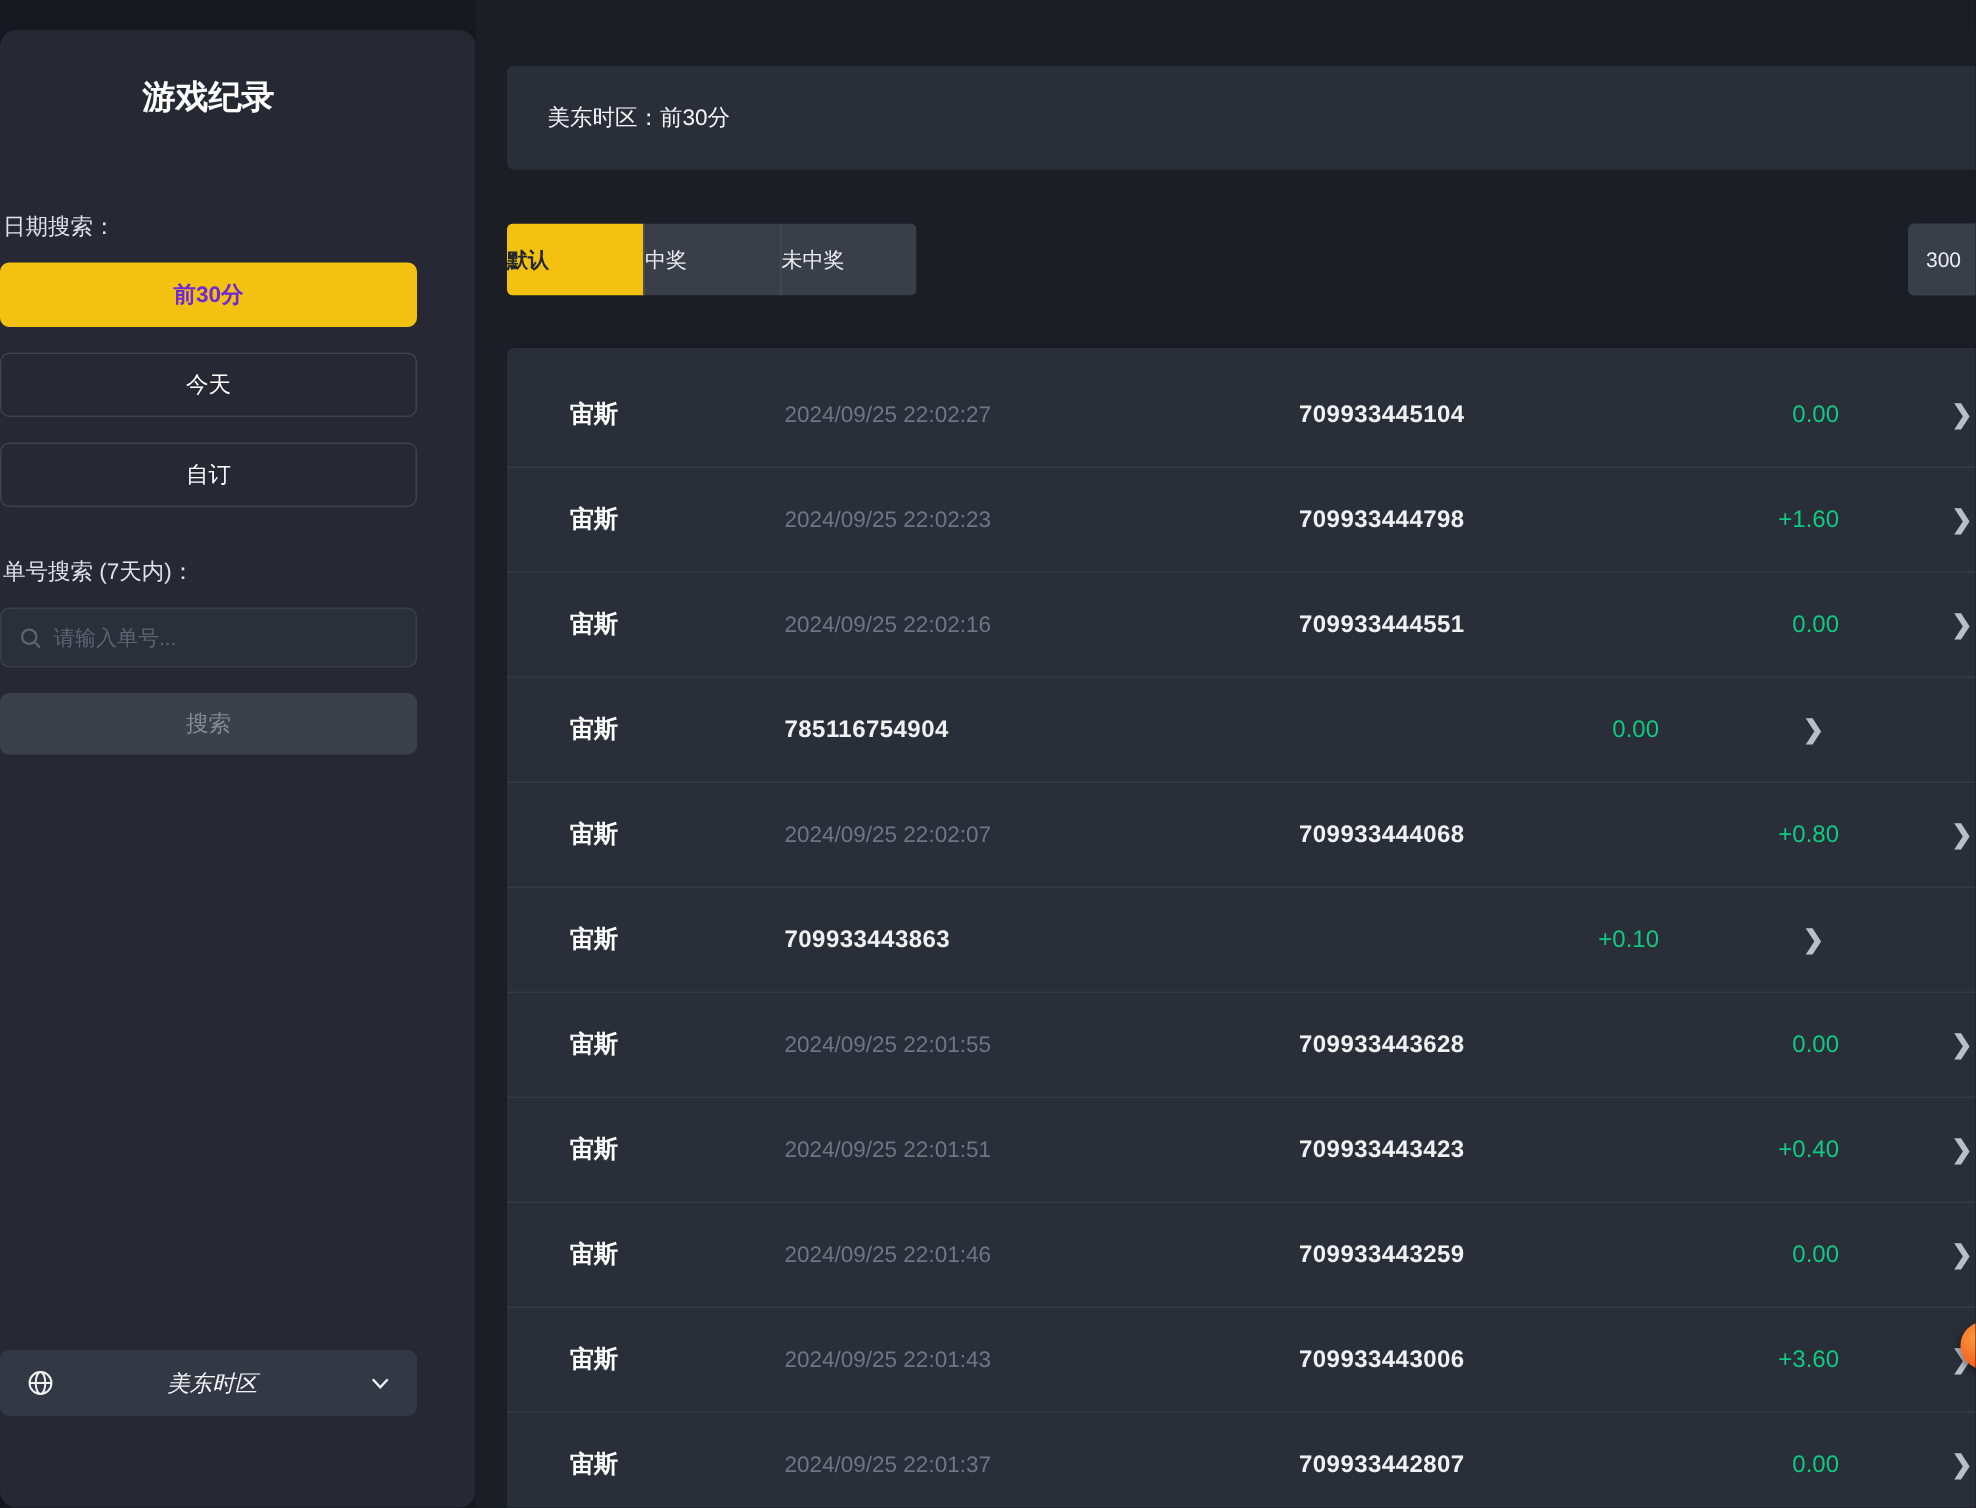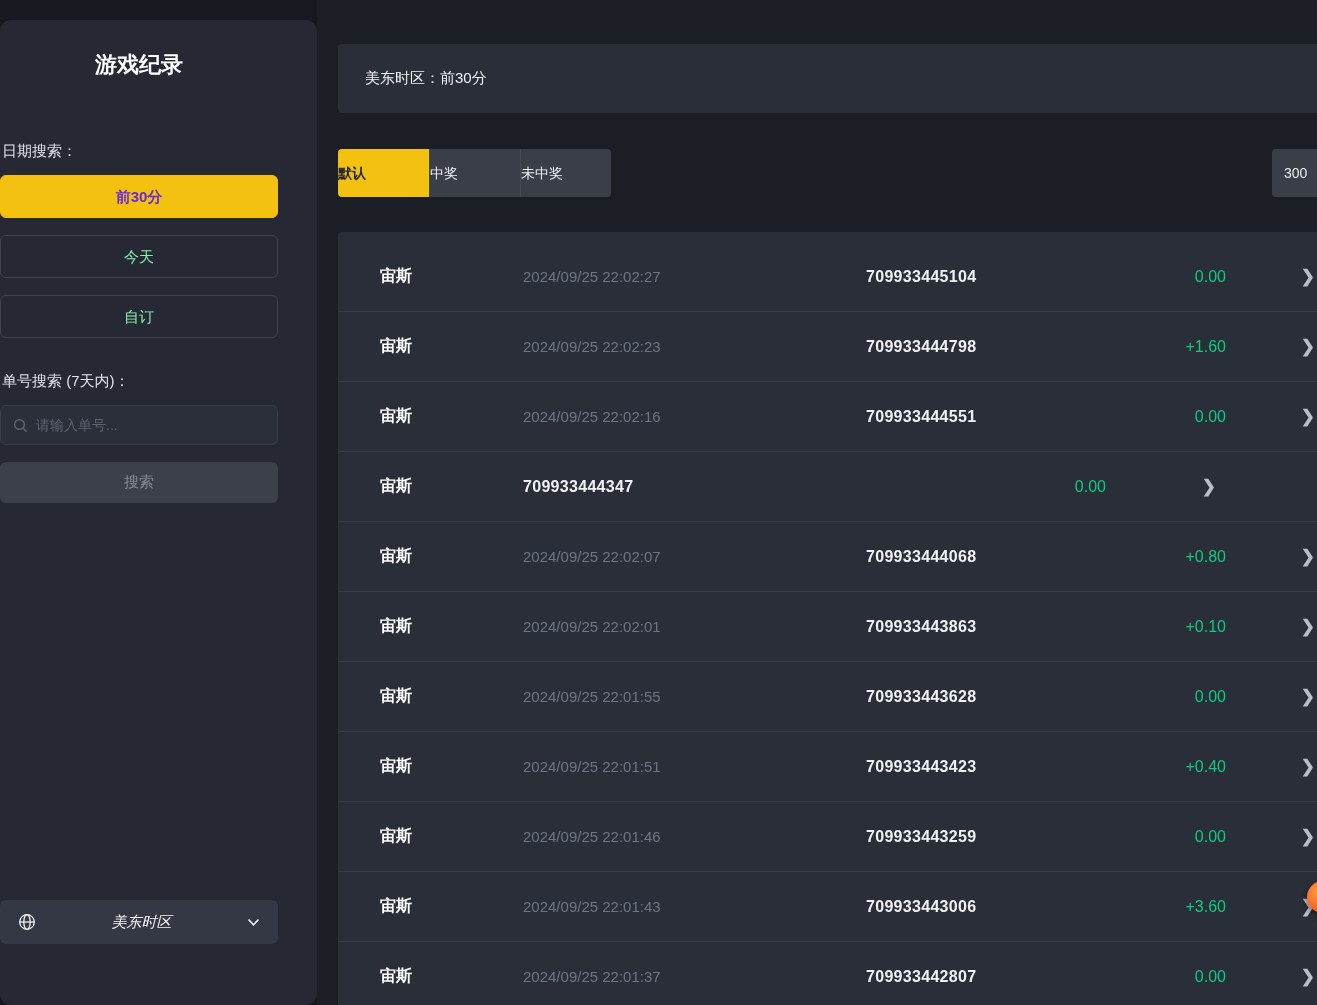--- a/index.html
+++ b/index.html
@@ -25,21 +25,21 @@
     text-align: center; font-size: 22px; font-weight: 700; color: #ffffff;
   }
   .side-label { position: absolute; left: 2px; font-size: 15px; color: #dfe2e8; }
   .lbl-date { top: 122px; }
   .lbl-order { top: 352px; }
 
   .date-buttons { position: absolute; top: 155px; left: 0; width: 278px; }
   .date-btn {
     width: 278px; height: 43px; margin-bottom: 17px;
     border-radius: 6px; border: 1px solid #3f434e;
-    background: #262933; color: #86efac;
+    background: #262933; color: #ffffff;
     font-size: 15px; line-height: 41px; text-align: center;
     cursor: pointer;
   }
   .date-btn.active {
     background: #f3c211; border-color: #f3c211;
     color: #6d28d9; font-weight: 700;
   }
 
   .search-box {
     position: absolute; top: 385px; left: 0; width: 278px; height: 40px;
@@ -197,36 +197,35 @@
   <div class="row">
     <div class="cell game">宙斯</div>
     <div class="cell time">2024/09/25 22:02:16</div>
     <div class="cell order">709933444551</div>
     <div class="cell amount">0.00</div>
     <div class="cell chev">❯</div>
   </div>
 
   <div class="row">
     <div class="cell game">宙斯</div>
-    <div class="cell order">709933444347</div>
+    <div class="cell order">785116754904</div>
     <div class="cell amount">0.00</div>
     <div class="cell chev">❯</div>
   </div>
 
   <div class="row">
     <div class="cell game">宙斯</div>
     <div class="cell time">2024/09/25 22:02:07</div>
     <div class="cell order">709933444068</div>
     <div class="cell amount">+0.80</div>
     <div class="cell chev">❯</div>
   </div>
 
   <div class="row">
     <div class="cell game">宙斯</div>
-    <div class="cell time">2024/09/25 22:02:01</div>
     <div class="cell order">709933443863</div>
     <div class="cell amount">+0.10</div>
     <div class="cell chev">❯</div>
   </div>
 
   <div class="row">
     <div class="cell game">宙斯</div>
     <div class="cell time">2024/09/25 22:01:55</div>
     <div class="cell order">709933443628</div>
     <div class="cell amount">0.00</div>

